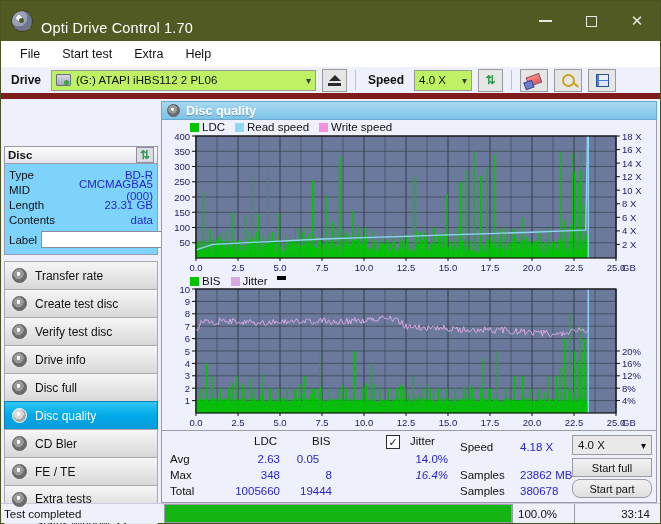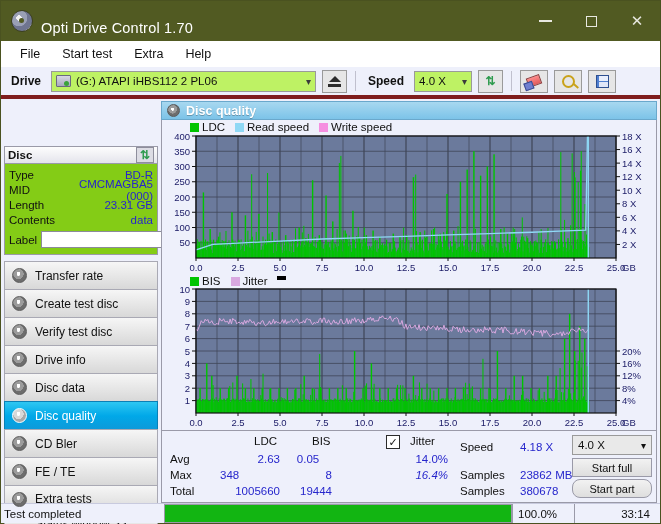--- a/index.html
+++ b/index.html
@@ -44,21 +44,21 @@
   #win-controls .wb .mn { width:13px; height:1.4px; background:#e8e8e0; }
   
   #menubar {
     flex:0 0 26px; background:#ffffff; display:flex; align-items:center;
     padding-left:10px; gap:4px; border-bottom:1px solid #ffffff;border-radius:6px;
   }
   #menubar .mi { padding:3px 9px; font-size:12.5px; color:#111; }
   
   #toolbar {
     flex:0 0 32px; background:#eef0fb; display:flex; align-items:center;
-    padding:0 6px; gap:6px; border-bottom:4px solid #7f1d1d;
+    padding:0 6px; gap:6px; border-bottom:6px solid #7f1d1d;
   }
   .tb-label { font-weight:bold; font-size:12px; color:#111; padding:0 4px; }
   .combo {
     height:21px; background:#bef264; border:1px solid #9a9a9a;
     display:flex; align-items:center; padding:0 4px; font-size:11.5px; color:#111;
     position:relative;
   }
   .combo .chev { margin-left:auto; padding-left:8px; color:#3b3b3b; font-size:10px; }
   #drive-combo { width:265px; }
   #drive-combo .dicon {
@@ -97,21 +97,21 @@
   .panel-head {
     height:20px; background:linear-gradient(#fdfdfd,#e4e4ec);
     border:1px solid #9a9aa8; border-bottom:none;
     display:flex; align-items:center; padding:0 3px; font-weight:bold; font-size:11.5px; color:#111;
   }
   .panel-head .hbtn {
     margin-left:auto; width:18px; height:16px; background:#dcdce4; border:1px solid #8e8e9c;
     display:flex;align-items:center;justify-content:center;
   }
   #disc-body {
-    border:1px solid #9a9aa8; background:#84cc16; padding:3px 4px 5px 4px;
+    border:1px solid #9a9aa8; background:#7dd3fc; padding:3px 4px 5px 4px;
     font-size:11.5px; color:#111;
   }
   .drow { display:flex; align-items:center; height:15px; }
   .drow .k { width:58px; color:#111; }
   .drow .v { flex:1; text-align:right; color:#2626cc; }
   .label-row { display:flex; align-items:center; margin-top:3px; gap:4px; }
   .label-row .k { width:36px; }
   #label-input { flex:1; height:17px; border:1px solid #8b8b9a; background:#ffffff; }
   .disc-btn {
     width:19px;height:19px;border:1px solid #8e8e9c;background:#dcdce4;
@@ -308,21 +308,21 @@
         <div class="nav-item">
           <span class="nav-ico"></span>
           <span>Verify test disc</span>
         </div>
         <div class="nav-item">
           <span class="nav-ico"></span>
           <span>Drive info</span>
         </div>
         <div class="nav-item">
           <span class="nav-ico"></span>
-          <span>Disc data</span>
+          <span>Disc full</span>
         </div>
         <div class="nav-item active">
           <span class="nav-ico"></span>
           <span>Disc quality</span>
         </div>
         <div class="nav-item">
           <span class="nav-ico"></span>
           <span>CD Bler</span>
         </div>
         <div class="nav-item">
@@ -1715,21 +1715,21 @@
         <span class="col-h" style="left:150px; top:4px;">BIS</span>
 
         <span class="cbx" style="left:224px; top:4px;">✓</span>
         <span class="col-h" style="left:248px; top:4px;">Jitter</span>
 
         <span class="rowlab" style="left:8px;  top:22px;">Avg</span>
         <span class="rowlab" style="left:8px;  top:38px;">Max</span>
         <span class="rowlab" style="left:8px;  top:54px;">Total</span>
 
         <span class="val" style="left:58px; top:22px; width:60px; text-align:right;">2.63</span>
-        <span class="val" style="left:58px; top:38px; width:60px; ">348</span>
+        <span class="val" style="left:58px; top:38px; width:60px; text-align:right;">348</span>
         <span class="val" style="left:48px; top:54px; width:70px; text-align:right;">1005660</span>
 
         <span class="val" style="left:122px; top:22px; width:48px; text-align:center;">0.05</span>
         <span class="val" style="left:122px; top:38px; width:48px; text-align:right;">8</span>
         <span class="val" style="left:122px; top:54px; width:48px; text-align:right;">19444</span>
 
         <span class="val" style="left:222px; top:22px; width:64px; text-align:right;">14.0%</span>
         <span class="val" style="left:222px; top:38px; width:64px; text-align:right;font-style:italic;">16.4%</span>
 
         <span class="rowlab" style="left:298px; top:10px;">Speed</span>

